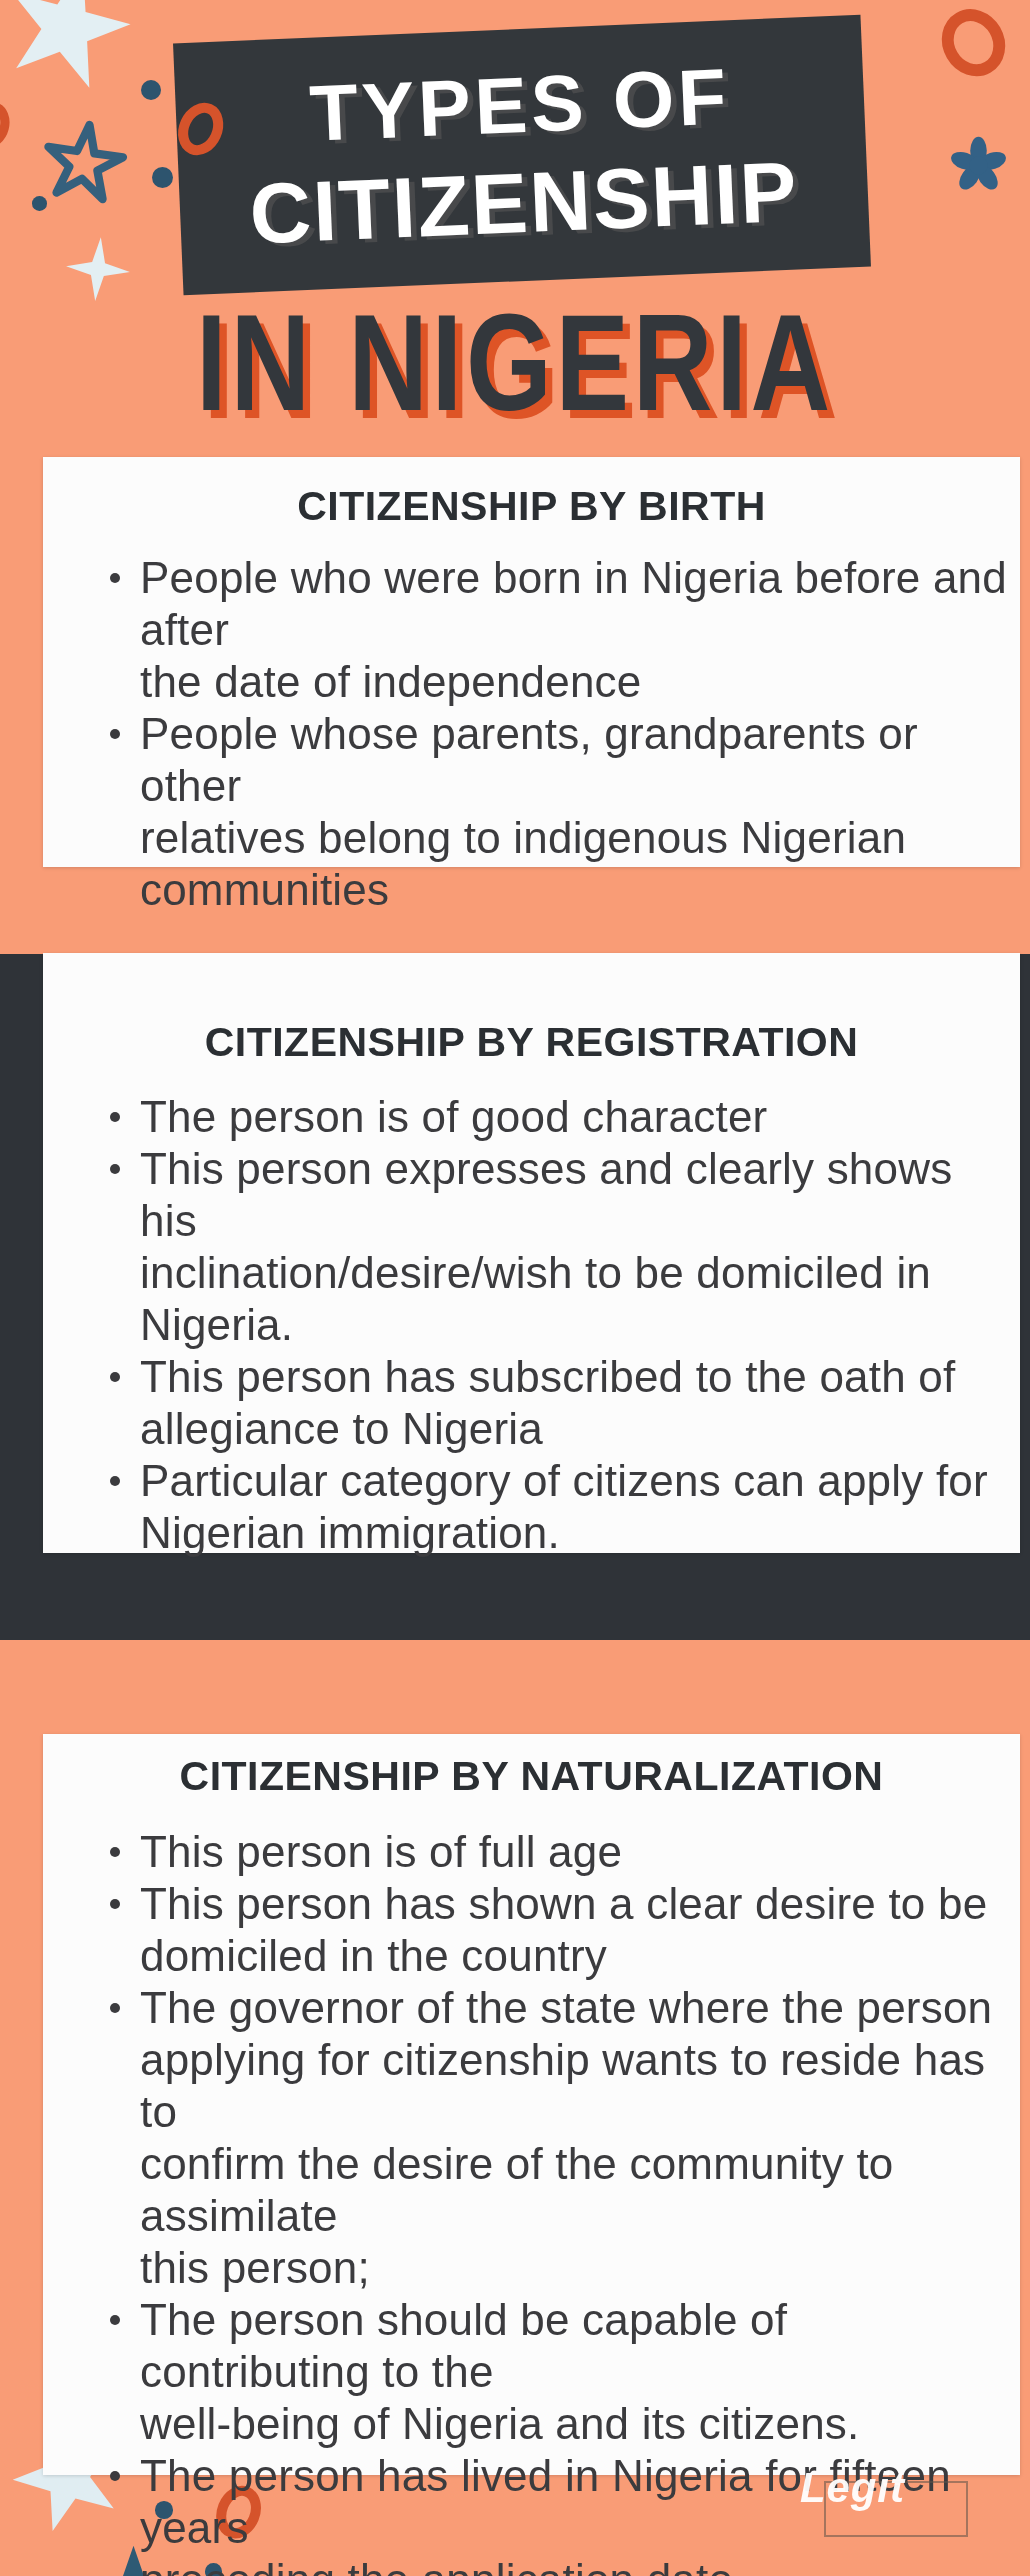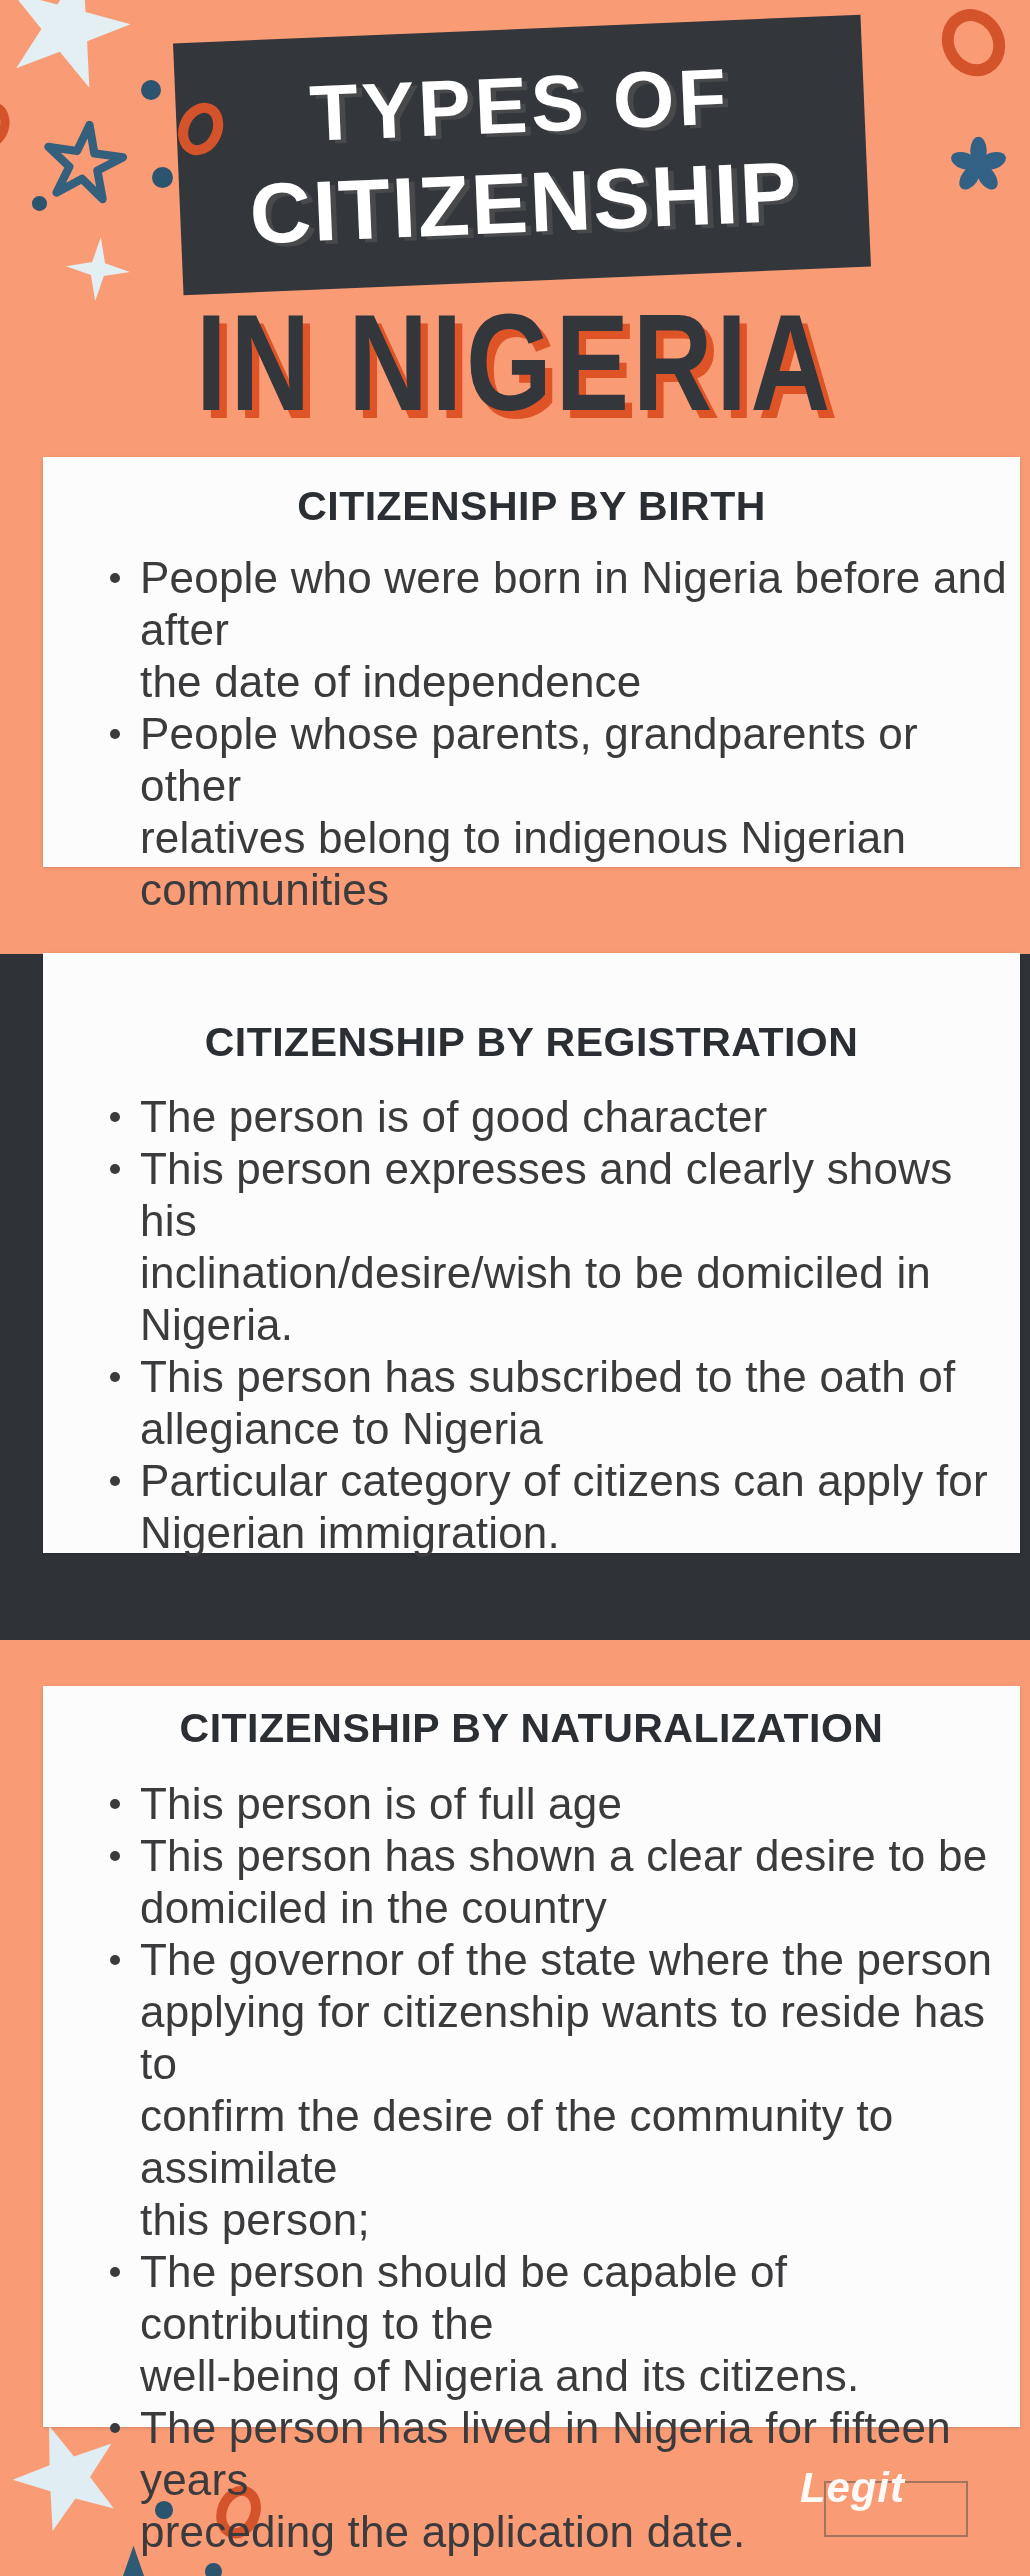--- a/index.html
+++ b/index.html
@@ -48,21 +48,21 @@
   .card li::before{
     content:"";position:absolute;left:-30px;top:21px;width:10px;height:10px;
     border-radius:50%;background:#3B3B3E;
   }
   .card1{top:457px;height:410px;}
   .card1 h2{padding-top:24px;}
   .card1 ul{margin-top:21px;}
   .card2{top:953px;height:600px;}
   .card2 h2{padding-top:64px;}
   .card2 ul{margin-top:24px;}
-  .card3{top:1686px;height:741px;}
+  .card3{top:1734px;height:741px;}
   .card3 h2{padding-top:16.6px;}
   .card3 ul{margin-top:25px;}
 
   
   .decor{position:absolute;z-index:1;}
   .dot{position:absolute;border-radius:50%;background:#2D546E;z-index:1;}
 
   
   .legit{position:absolute;left:800px;top:2467px;width:202px;height:83px;z-index:5;}
   .legit-frame{

